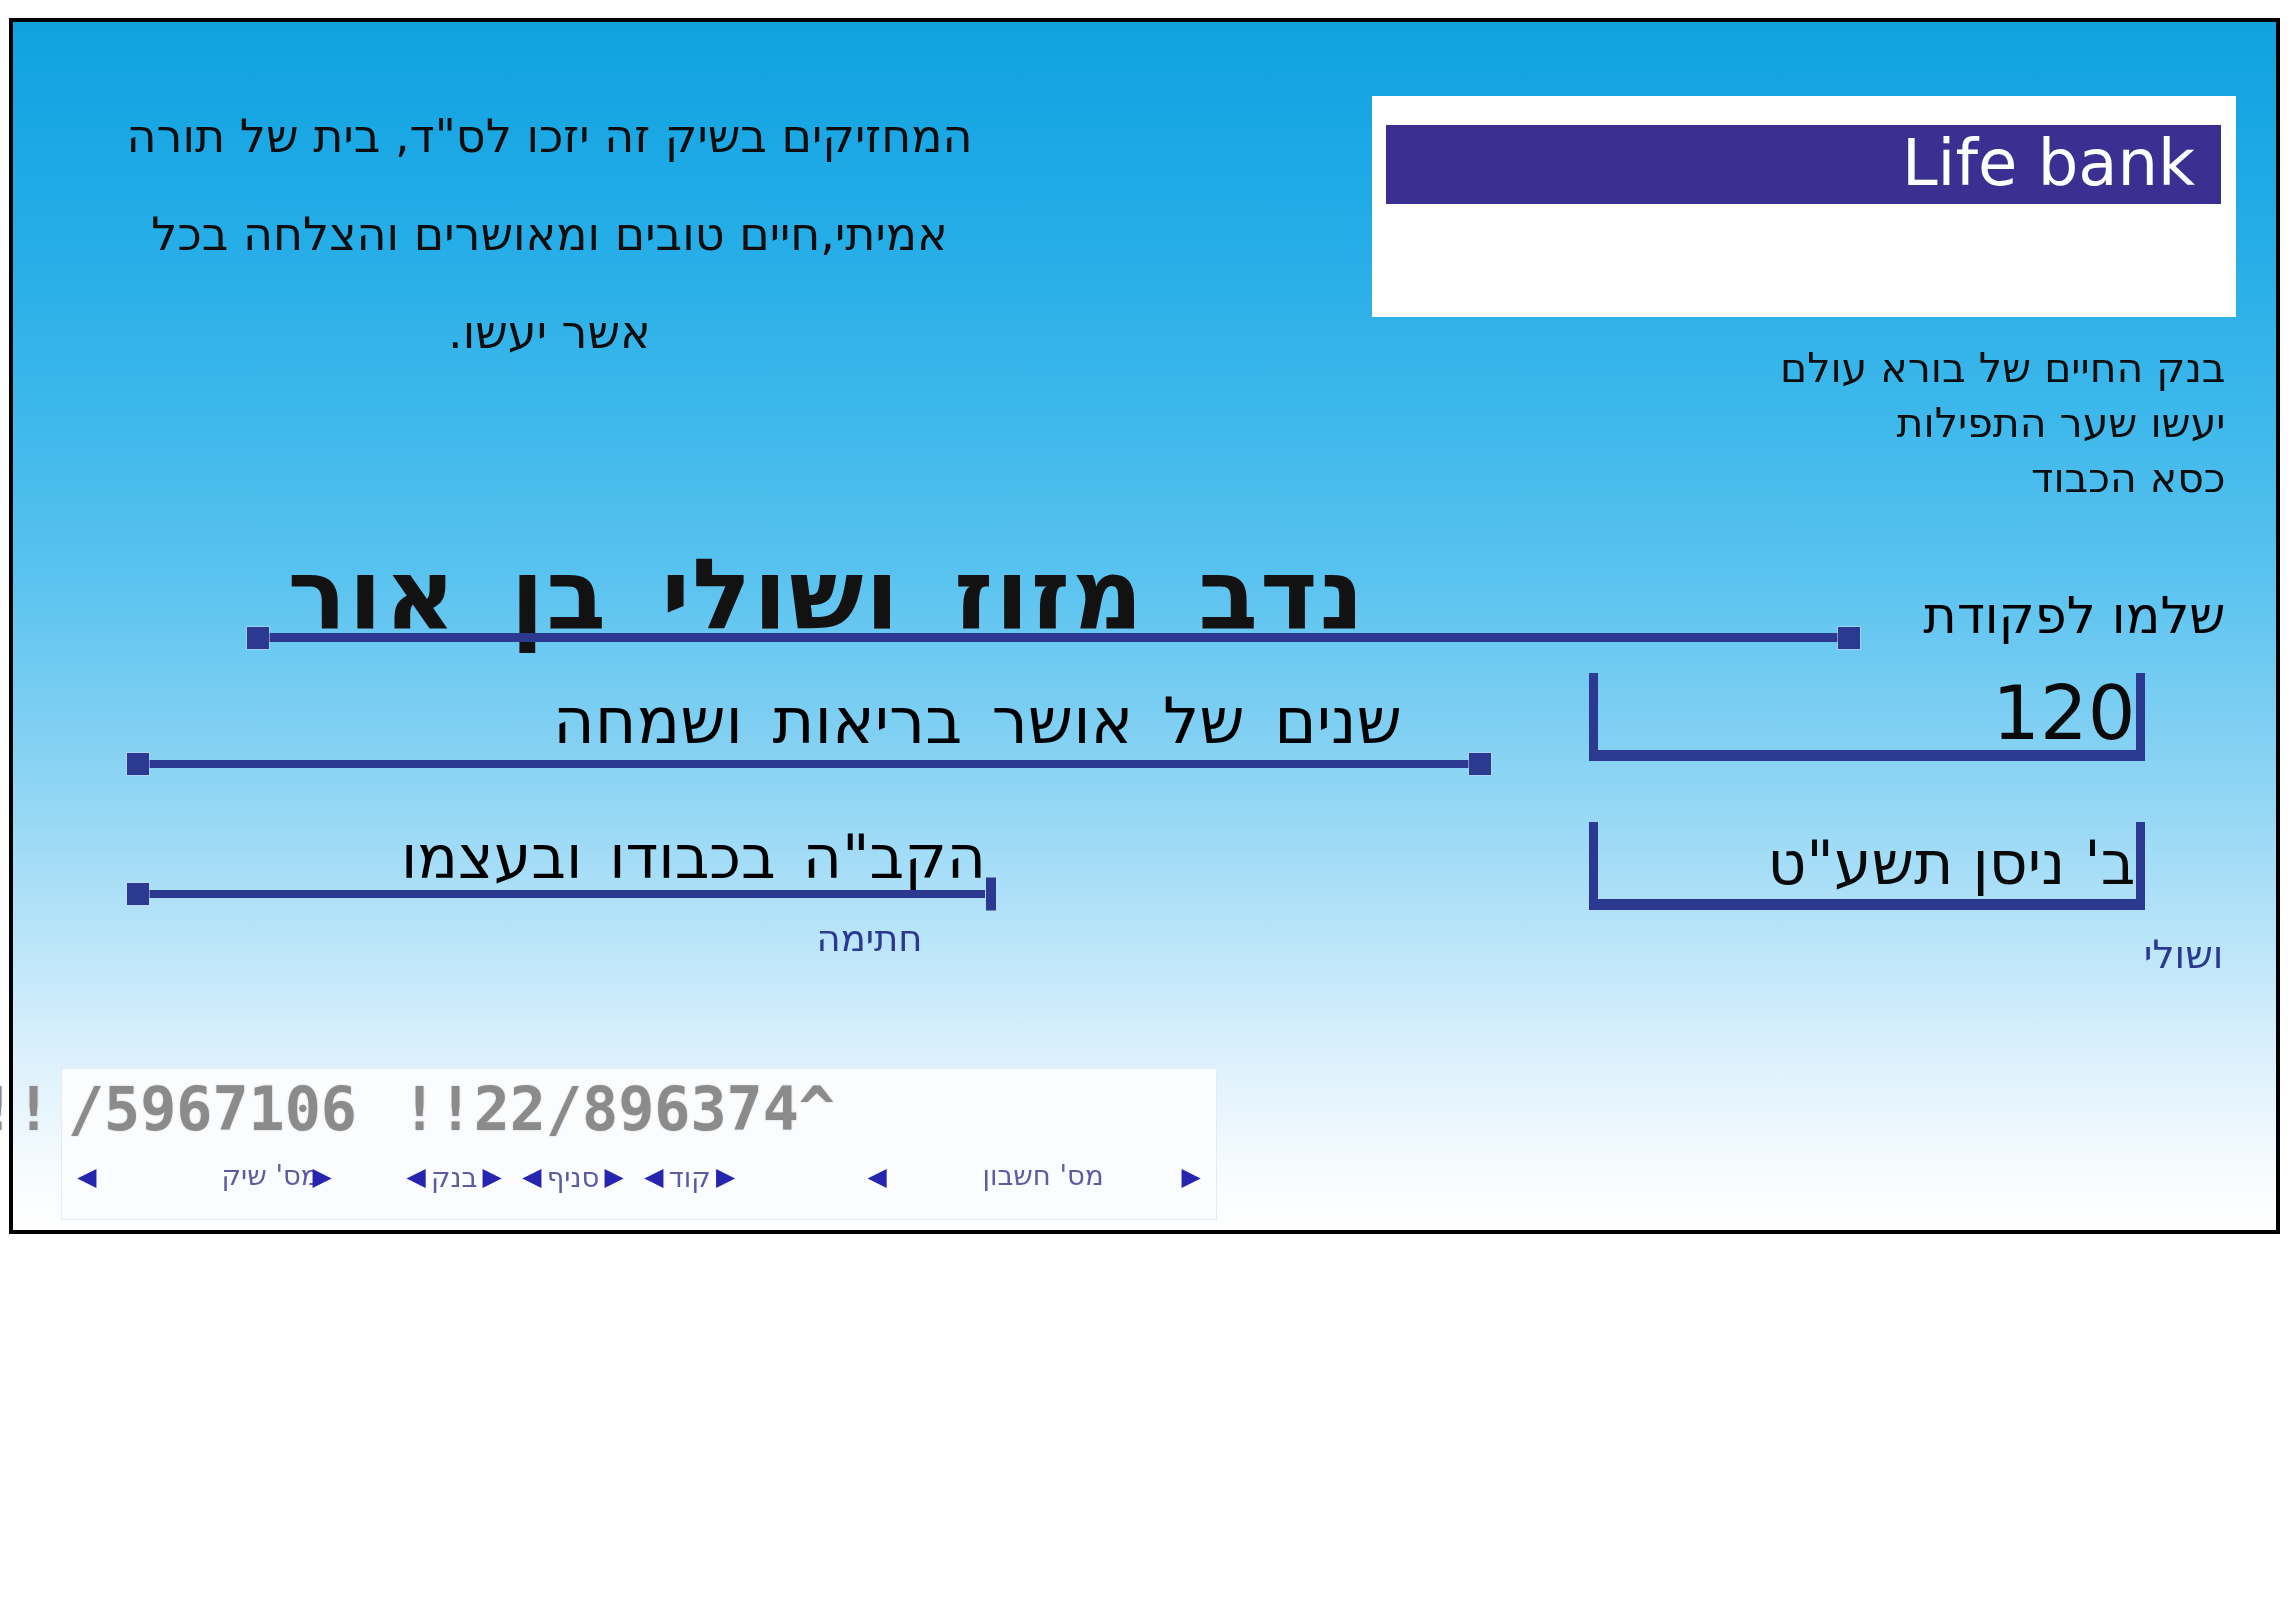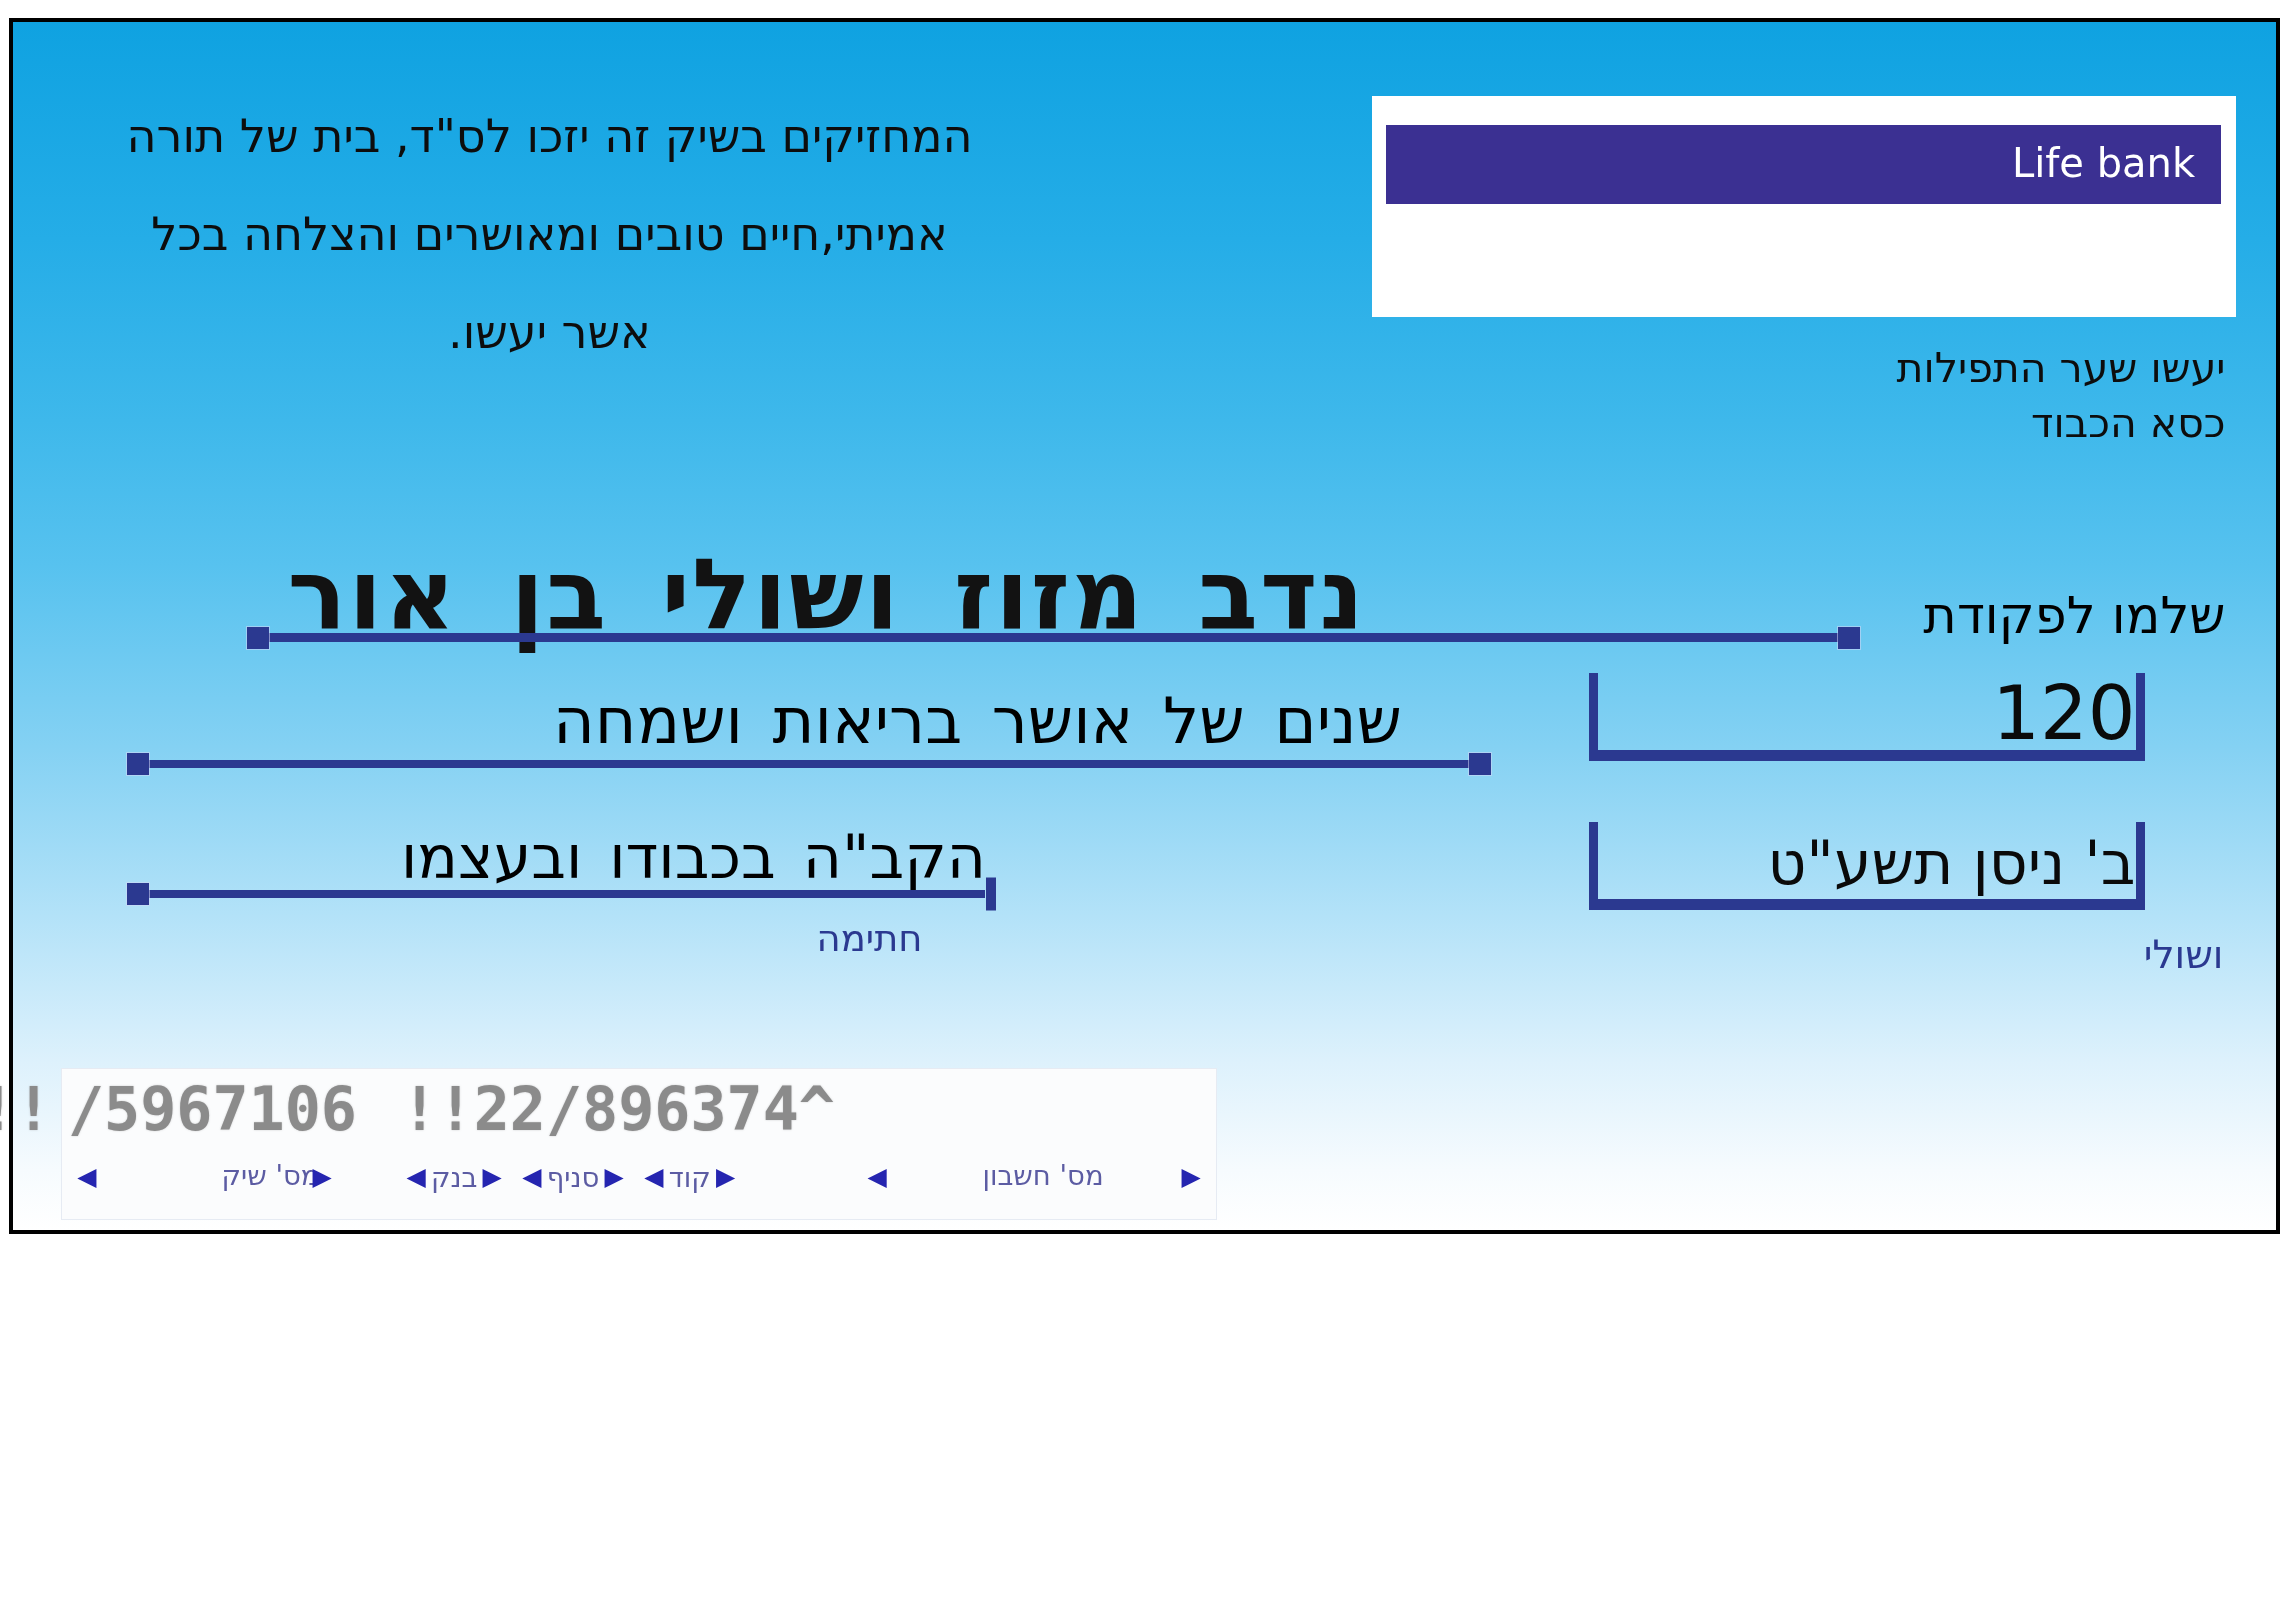--- a/index.html
+++ b/index.html
@@ -24,21 +24,21 @@
   .blessing div { white-space:nowrap; }
 
   
   .logo { left:1359px; top:74px; width:864px; height:221px;
           background:#ffffff; padding:14.4px; }
   .logo-band { width:100%; text-align:right; color:#fff; }
   .logo-band-he { height:99px; background:#17aae4; line-height:97px;
                   font-size:71px; padding-right:26px; }
   .logo-gap { height:14.4px; }
   .logo-band-en { height:79px; background:#3b3092; line-height:76px;
-                  font-size:40px; padding-right:26px; }
+                  font-size:64px; padding-right:26px; }
 
   
   .branch { right:50px; top:319px; text-align:right;
             font-size:41px; line-height:55px; color:#0d0d0d; }
 
   
   .payee-name { left:275px; top:516px; width:1832px; text-align:left;
                 font-size:98px; font-weight:bold; color:#121212;
                 letter-spacing:2px; word-spacing:17px; white-space:nowrap; }
   .pay-to { right:50px; top:564px; font-size:51px; color:#000; }
@@ -101,20 +101,21 @@
   </div>
 
   <div class="logo">
     <div class="logo-gap"></div>
     <div class="logo-band logo-band-en" dir="ltr">
       <span>Life bank</span>
     </div>
   </div>
 
   <div class="branch" dir="rtl">
+    <div>בנק החיים של בורא עולם</div>
     <div>יעשו שער התפילות</div>
     <div>כסא הכבוד</div>
   </div>
 
   <div class="pay-to" dir="rtl">שלמו לפקודת</div>
   <div class="payee-name" dir="rtl">נדב מזוז ושולי בן אור</div>
   <div class="rule rule-payee">
     <span class="cap cap-left"></span>
     <span class="cap cap-right"></span>
   </div>

